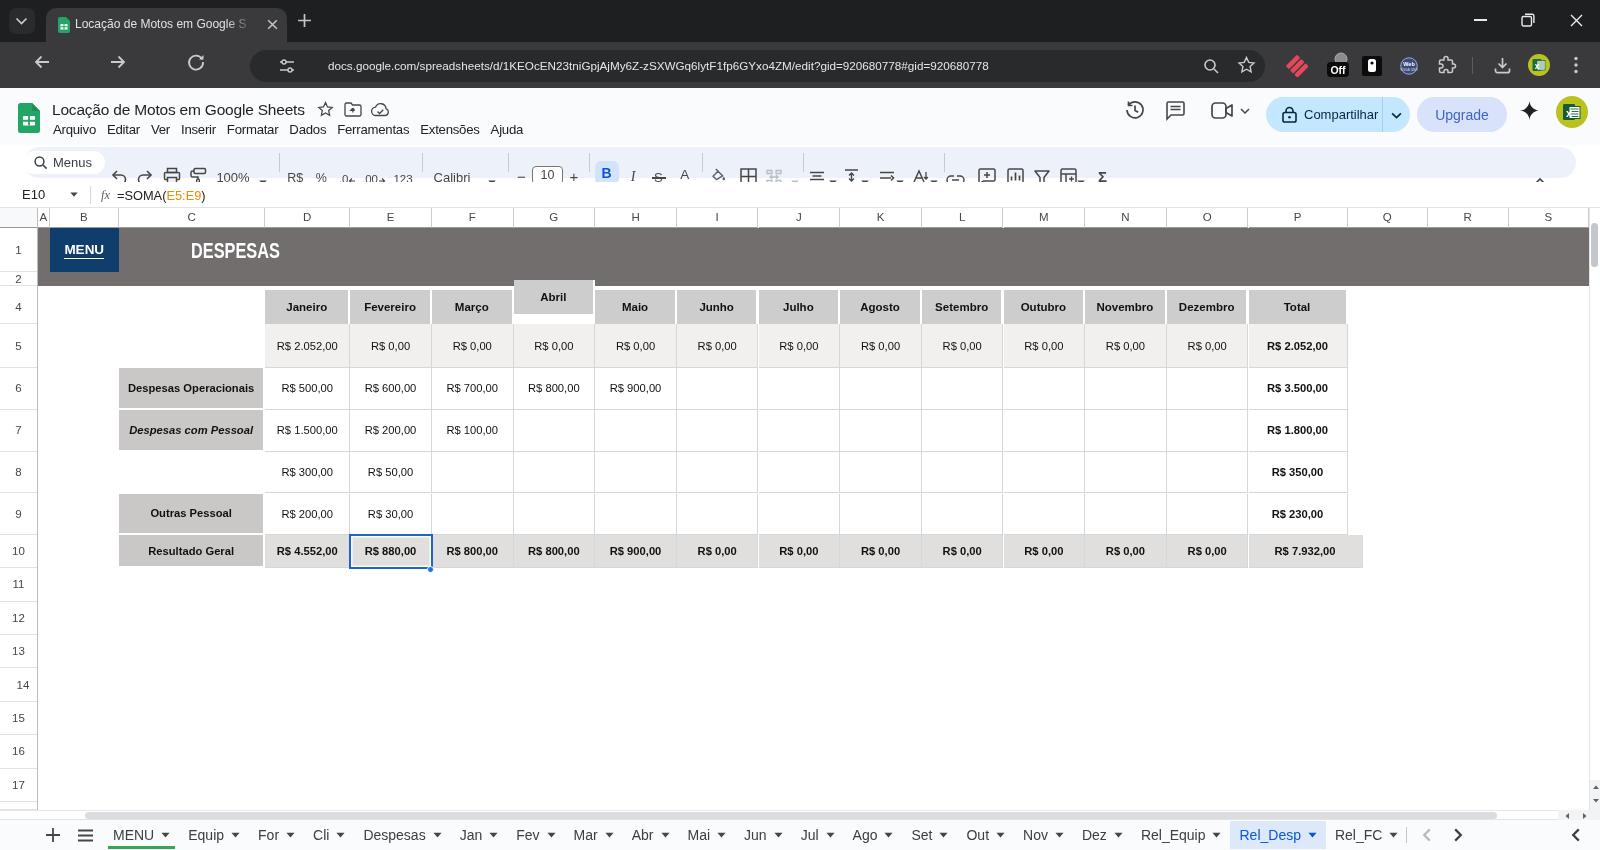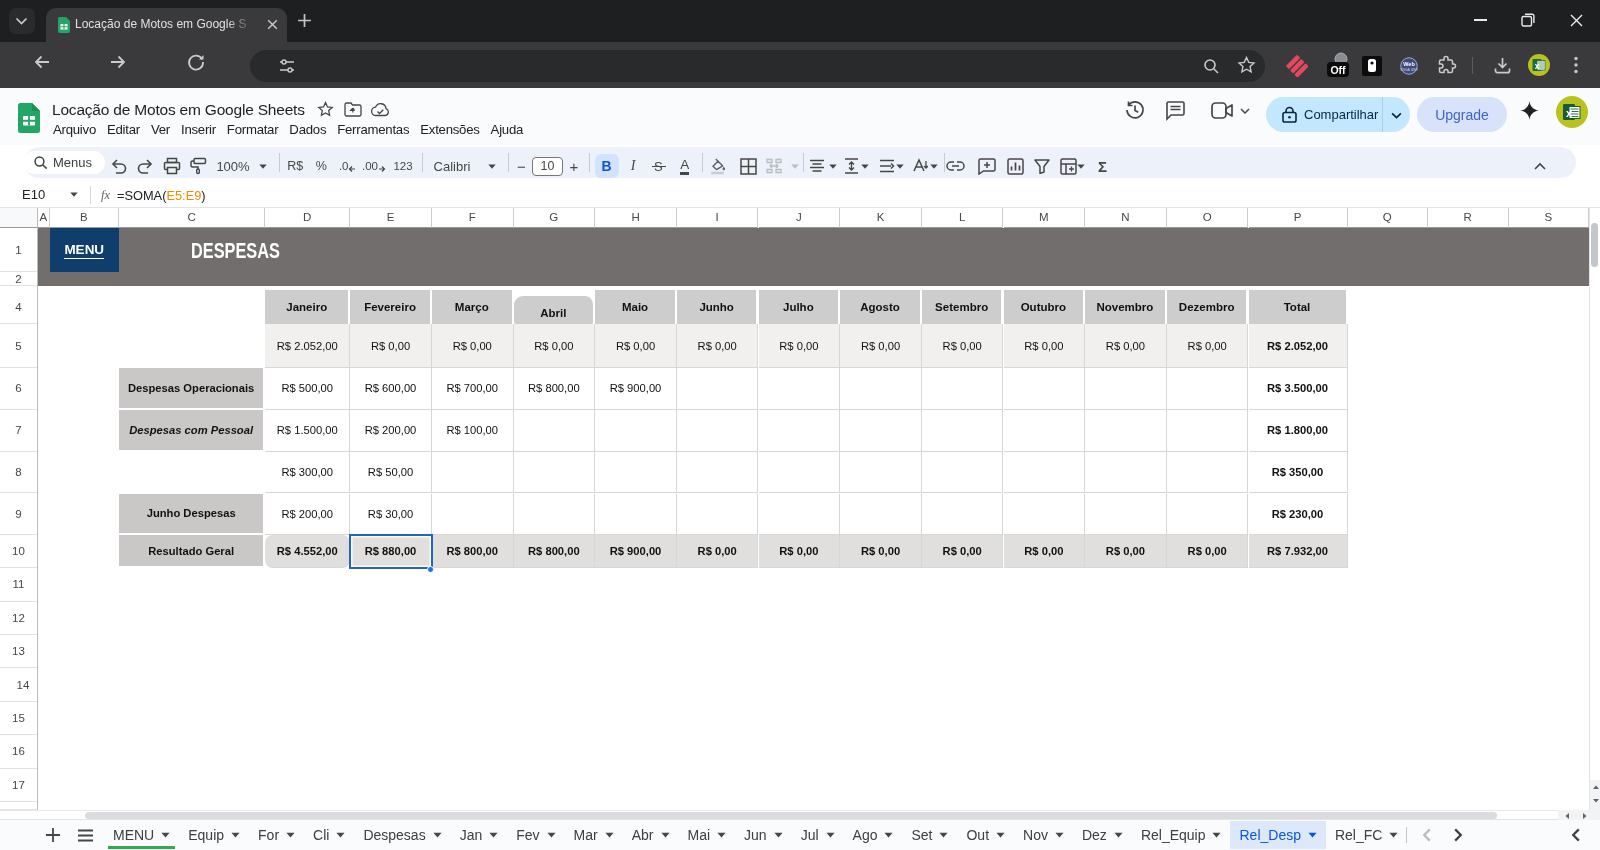--- a/index.html
+++ b/index.html
@@ -12,21 +12,21 @@
 #urlpill{position:absolute;left:250px;top:8px;width:1015px;height:32px;border-radius:16px;background:#282a2c}
 .cicon{position:absolute;color:#c8cbce}
 
 #apphead{position:absolute;left:0;top:88px;width:1600px;height:57px;background:#f9fbfd}
 #stitle{position:absolute;left:52px;top:13px;font-size:15.5px;color:#1f1f1f;letter-spacing:-0.2px}
 .menuitem{font-size:13.2px;color:#202124;margin-right:11px;letter-spacing:-0.25px}
 #menurow{position:absolute;left:53px;top:33.5px;display:flex}
 
 #tbar{position:absolute;left:24px;top:147px;width:1552px;height:31px;background:#edf2fa;border-radius:16px}
 #menuspill{position:absolute;left:-1px;top:4px;width:82px;height:23px;background:#fff;border-radius:12px;color:#3c4043;font-size:13px}
-.ti{position:absolute;top:0;height:38px;display:flex;align-items:center;justify-content:center;color:#454746}
+.ti{position:absolute;top:0;height:38px;display:flex;align-items:flex-end;justify-content:center;color:#454746}
 .tsep{position:absolute;top:6px;width:1px;height:19px;background:#c7cad1}
 .ttxt{font-size:13px;color:#454746}
 
 #fbar{position:absolute;left:0;top:182px;width:1600px;height:26px;background:#fff;border-bottom:1px solid #e0e3e7}
 
 #grid{position:absolute;left:0;top:208px;width:1589px;height:602px;background:#fff;overflow:hidden}
 .ch{position:absolute;top:0;height:19.5px;background:#fff;border-right:1px solid #ccc;border-bottom:1px solid #999;font-size:11.5px;color:#45474a;text-align:center;line-height:19px}
 #cornerbox{position:absolute;left:0;top:0;width:38px;height:19.5px;background:#f8f9fa;border-right:1px solid #999;border-bottom:1px solid #999}
 .rn{position:absolute;left:0;width:37px;background:#fff;border-bottom:1px solid #e2e2e2;font-size:11.5px;color:#45474a;display:flex;align-items:center;justify-content:center}
 #gutline{position:absolute;left:37px;top:0;width:1px;height:602px;background:#bbb}
@@ -102,20 +102,21 @@
       <path d="M16.2 7.3A7 7 0 1 0 17 10" stroke="#c8cbce" stroke-width="1.8" fill="none"></path>
       <path d="M17.5 3v4.5H13z" fill="#c8cbce"></path>
     </svg>
  <div id="urlpill">
    <svg style="position:absolute;left:28px;top:7px" width="18" height="18" viewBox="0 0 18 18">
         <circle cx="6" cy="5" r="2" stroke="#c8cbce" stroke-width="1.4" fill="none"></circle>
         <path d="M8 5h8M2 5h2" stroke="#c8cbce" stroke-width="1.4"></path>
         <circle cx="12" cy="13" r="2" stroke="#c8cbce" stroke-width="1.4" fill="none"></circle>
         <path d="M2 13h8M14 13h2" stroke="#c8cbce" stroke-width="1.4"></path>
       </svg>
+   <span style="position:absolute;left:78px;top:9px;font-size:11.7px;color:#e4e6e8;letter-spacing:0px">docs.google.com/spreadsheets/d/1KEOcEN23tniGpjAjMy6Z-zSXWGq6lytF1fp6GYxo4ZM/edit?gid=920680778#gid=920680778</span>
    <svg style="position:absolute;left:952px;top:7px" width="18" height="18" viewBox="0 0 18 18">
         <circle cx="8" cy="8" r="5" stroke="#c8cbce" stroke-width="1.6" fill="none"></circle>
         <path d="M12 12l4 4" stroke="#c8cbce" stroke-width="1.6"></path>
       </svg>
       <svg style="position:absolute;left:987px;top:6px" width="19" height="19" viewBox="0 0 19 19">
         <path d="M9.5 1.5l2.3 4.9 5.2.6-3.9 3.6 1 5.2-4.6-2.6-4.6 2.6 1-5.2L2 7l5.2-.6z" stroke="#c8cbce" stroke-width="1.4" fill="none"></path>
       </svg>
  </div>
  <svg style="position:absolute;left:1286px;top:13px" width="22" height="22" viewBox="0 0 22 22">
       <g transform="rotate(-45 11 11)">
@@ -498,21 +499,21 @@
 <div class="rn" style="top:594px;height:8px;"></div>
  <div id="gutline"></div>
  <div id="banner"></div>
  <div id="menucell">
       <span>MENU</span>
     </div>
  <div id="desp">DESPESAS</div>
  <div class="mh" style="left:265.3px;top:82px;width:84.9px;height:34px;">Janeiro</div>
 <div class="mh" style="left:350.2px;top:82px;width:81.7px;height:34px;">Fevereiro</div>
 <div class="mh" style="left:431.9px;top:82px;width:81.7px;height:34px;">Março</div>
-<div class="mh" style="left:513.5px;top:88px;width:81.7px;height:34px;border-radius:9px;">Abril</div>
+<div class="mh" style="left:513.5px;top:72px;width:81.7px;height:34px;">Abril</div>
 <div class="mh" style="left:595.2px;top:82px;width:81.7px;height:34px;">Maio</div>
 <div class="mh" style="left:676.8px;top:82px;width:81.7px;height:34px;">Junho</div>
 <div class="mh" style="left:758.5px;top:82px;width:81.7px;height:34px;">Julho</div>
 <div class="mh" style="left:840.2px;top:82px;width:81.7px;height:34px;">Agosto</div>
 <div class="mh" style="left:921.8px;top:82px;width:81.7px;height:34px;">Setembro</div>
 <div class="mh" style="left:1003.5px;top:82px;width:81.7px;height:34px;">Outubro</div>
 <div class="mh" style="left:1085.1px;top:82px;width:81.7px;height:34px;">Novembro</div>
 <div class="mh" style="left:1166.8px;top:82px;width:81.7px;height:34px;">Dezembro</div>
 <div class="mh" style="left:1248.5px;top:82px;width:99px;height:34px;text-align:center;">Total</div>
 <div class="v v5" style="left:265.3px;top:116px;width:84.9px;height:44px;">R$ 2.052,00</div>
@@ -570,38 +571,38 @@
 <div class="v" style="left:676.8px;top:243.6px;width:81.7px;height:41.9px;"></div>
 <div class="v" style="left:758.5px;top:243.6px;width:81.7px;height:41.9px;"></div>
 <div class="v" style="left:840.2px;top:243.6px;width:81.7px;height:41.9px;"></div>
 <div class="v" style="left:921.8px;top:243.6px;width:81.7px;height:41.9px;"></div>
 <div class="v" style="left:1003.5px;top:243.6px;width:81.7px;height:41.9px;"></div>
 <div class="v" style="left:1085.1px;top:243.6px;width:81.7px;height:41.9px;"></div>
 <div class="v" style="left:1166.8px;top:243.6px;width:81.7px;height:41.9px;"></div>
 <div class="v" style="left:1248.5px;top:243.6px;width:99px;height:41.9px;">
       <b>R$ 350,00</b>
     </div>
-<div class="lb" style="left:119px;top:285.5px;width:146.3px;height:41.8px;">Junho Despesas</div>
+<div class="lb" style="left:119px;top:285.5px;width:146.3px;height:41.8px;">Outras Pessoal</div>
 <div class="v" style="left:265.3px;top:285.5px;width:84.9px;height:41.8px;">R$ 200,00</div>
 <div class="v" style="left:350.2px;top:285.5px;width:81.7px;height:41.8px;">R$ 30,00</div>
 <div class="v" style="left:431.9px;top:285.5px;width:81.7px;height:41.8px;"></div>
 <div class="v" style="left:513.5px;top:285.5px;width:81.7px;height:41.8px;"></div>
 <div class="v" style="left:595.2px;top:285.5px;width:81.7px;height:41.8px;"></div>
 <div class="v" style="left:676.8px;top:285.5px;width:81.7px;height:41.8px;"></div>
 <div class="v" style="left:758.5px;top:285.5px;width:81.7px;height:41.8px;"></div>
 <div class="v" style="left:840.2px;top:285.5px;width:81.7px;height:41.8px;"></div>
 <div class="v" style="left:921.8px;top:285.5px;width:81.7px;height:41.8px;"></div>
 <div class="v" style="left:1003.5px;top:285.5px;width:81.7px;height:41.8px;"></div>
 <div class="v" style="left:1085.1px;top:285.5px;width:81.7px;height:41.8px;"></div>
 <div class="v" style="left:1166.8px;top:285.5px;width:81.7px;height:41.8px;"></div>
 <div class="v" style="left:1248.5px;top:285.5px;width:99px;height:41.8px;">
       <b>R$ 230,00</b>
     </div>
 <div class="lb" style="left:119px;top:327.3px;width:146.3px;height:32.9px;">Resultado Geral</div>
-<div class="v v10" style="left:265.3px;top:327.3px;width:84.9px;height:32.9px;border-radius:8px;">
+<div class="v v10" style="left:265.3px;top:327.3px;width:84.9px;height:32.9px;">
       <b>R$ 4.552,00</b>
     </div>
 <div class="v v10" style="left:350.2px;top:327.3px;width:81.7px;height:32.9px;">
       <b>R$ 880,00</b>
     </div>
 <div class="v v10" style="left:431.9px;top:327.3px;width:81.7px;height:32.9px;">
       <b>R$ 800,00</b>
     </div>
 <div class="v v10" style="left:513.5px;top:327.3px;width:81.7px;height:32.9px;">
       <b>R$ 800,00</b>
@@ -623,21 +624,21 @@
     </div>
 <div class="v v10" style="left:1003.5px;top:327.3px;width:81.7px;height:32.9px;">
       <b>R$ 0,00</b>
     </div>
 <div class="v v10" style="left:1085.1px;top:327.3px;width:81.7px;height:32.9px;">
       <b>R$ 0,00</b>
     </div>
 <div class="v v10" style="left:1166.8px;top:327.3px;width:81.7px;height:32.9px;">
       <b>R$ 0,00</b>
     </div>
-<div class="v v10" style="left:1248.5px;top:327.3px;width:99px;height:32.9px;">
+<div class="v v10" style="left:1248.5px;top:327.3px;width:114px;height:32.9px;">
       <b>R$ 7.932,00</b>
     </div>
  <div id="sel" style="left:349.2px;top:326.3px;width:83.7px;height:34.9px"></div>
  <div id="selhandle" style="left:427px;top:357.5px"></div>
 </div>
 <div id="vscroll"></div>
 <div id="vthumb"></div>
 <div style="position:absolute;left:1589px;top:780px;width:11px;height:30px;background:#f1f3f4;border-left:1px solid #e3e3e3">
   <svg style="position:absolute;left:2px;top:4px" width="8" height="6" viewBox="0 0 8 6">
       <path d="M1 5l3-3.5L7 5z" fill="#5f6368"></path>

